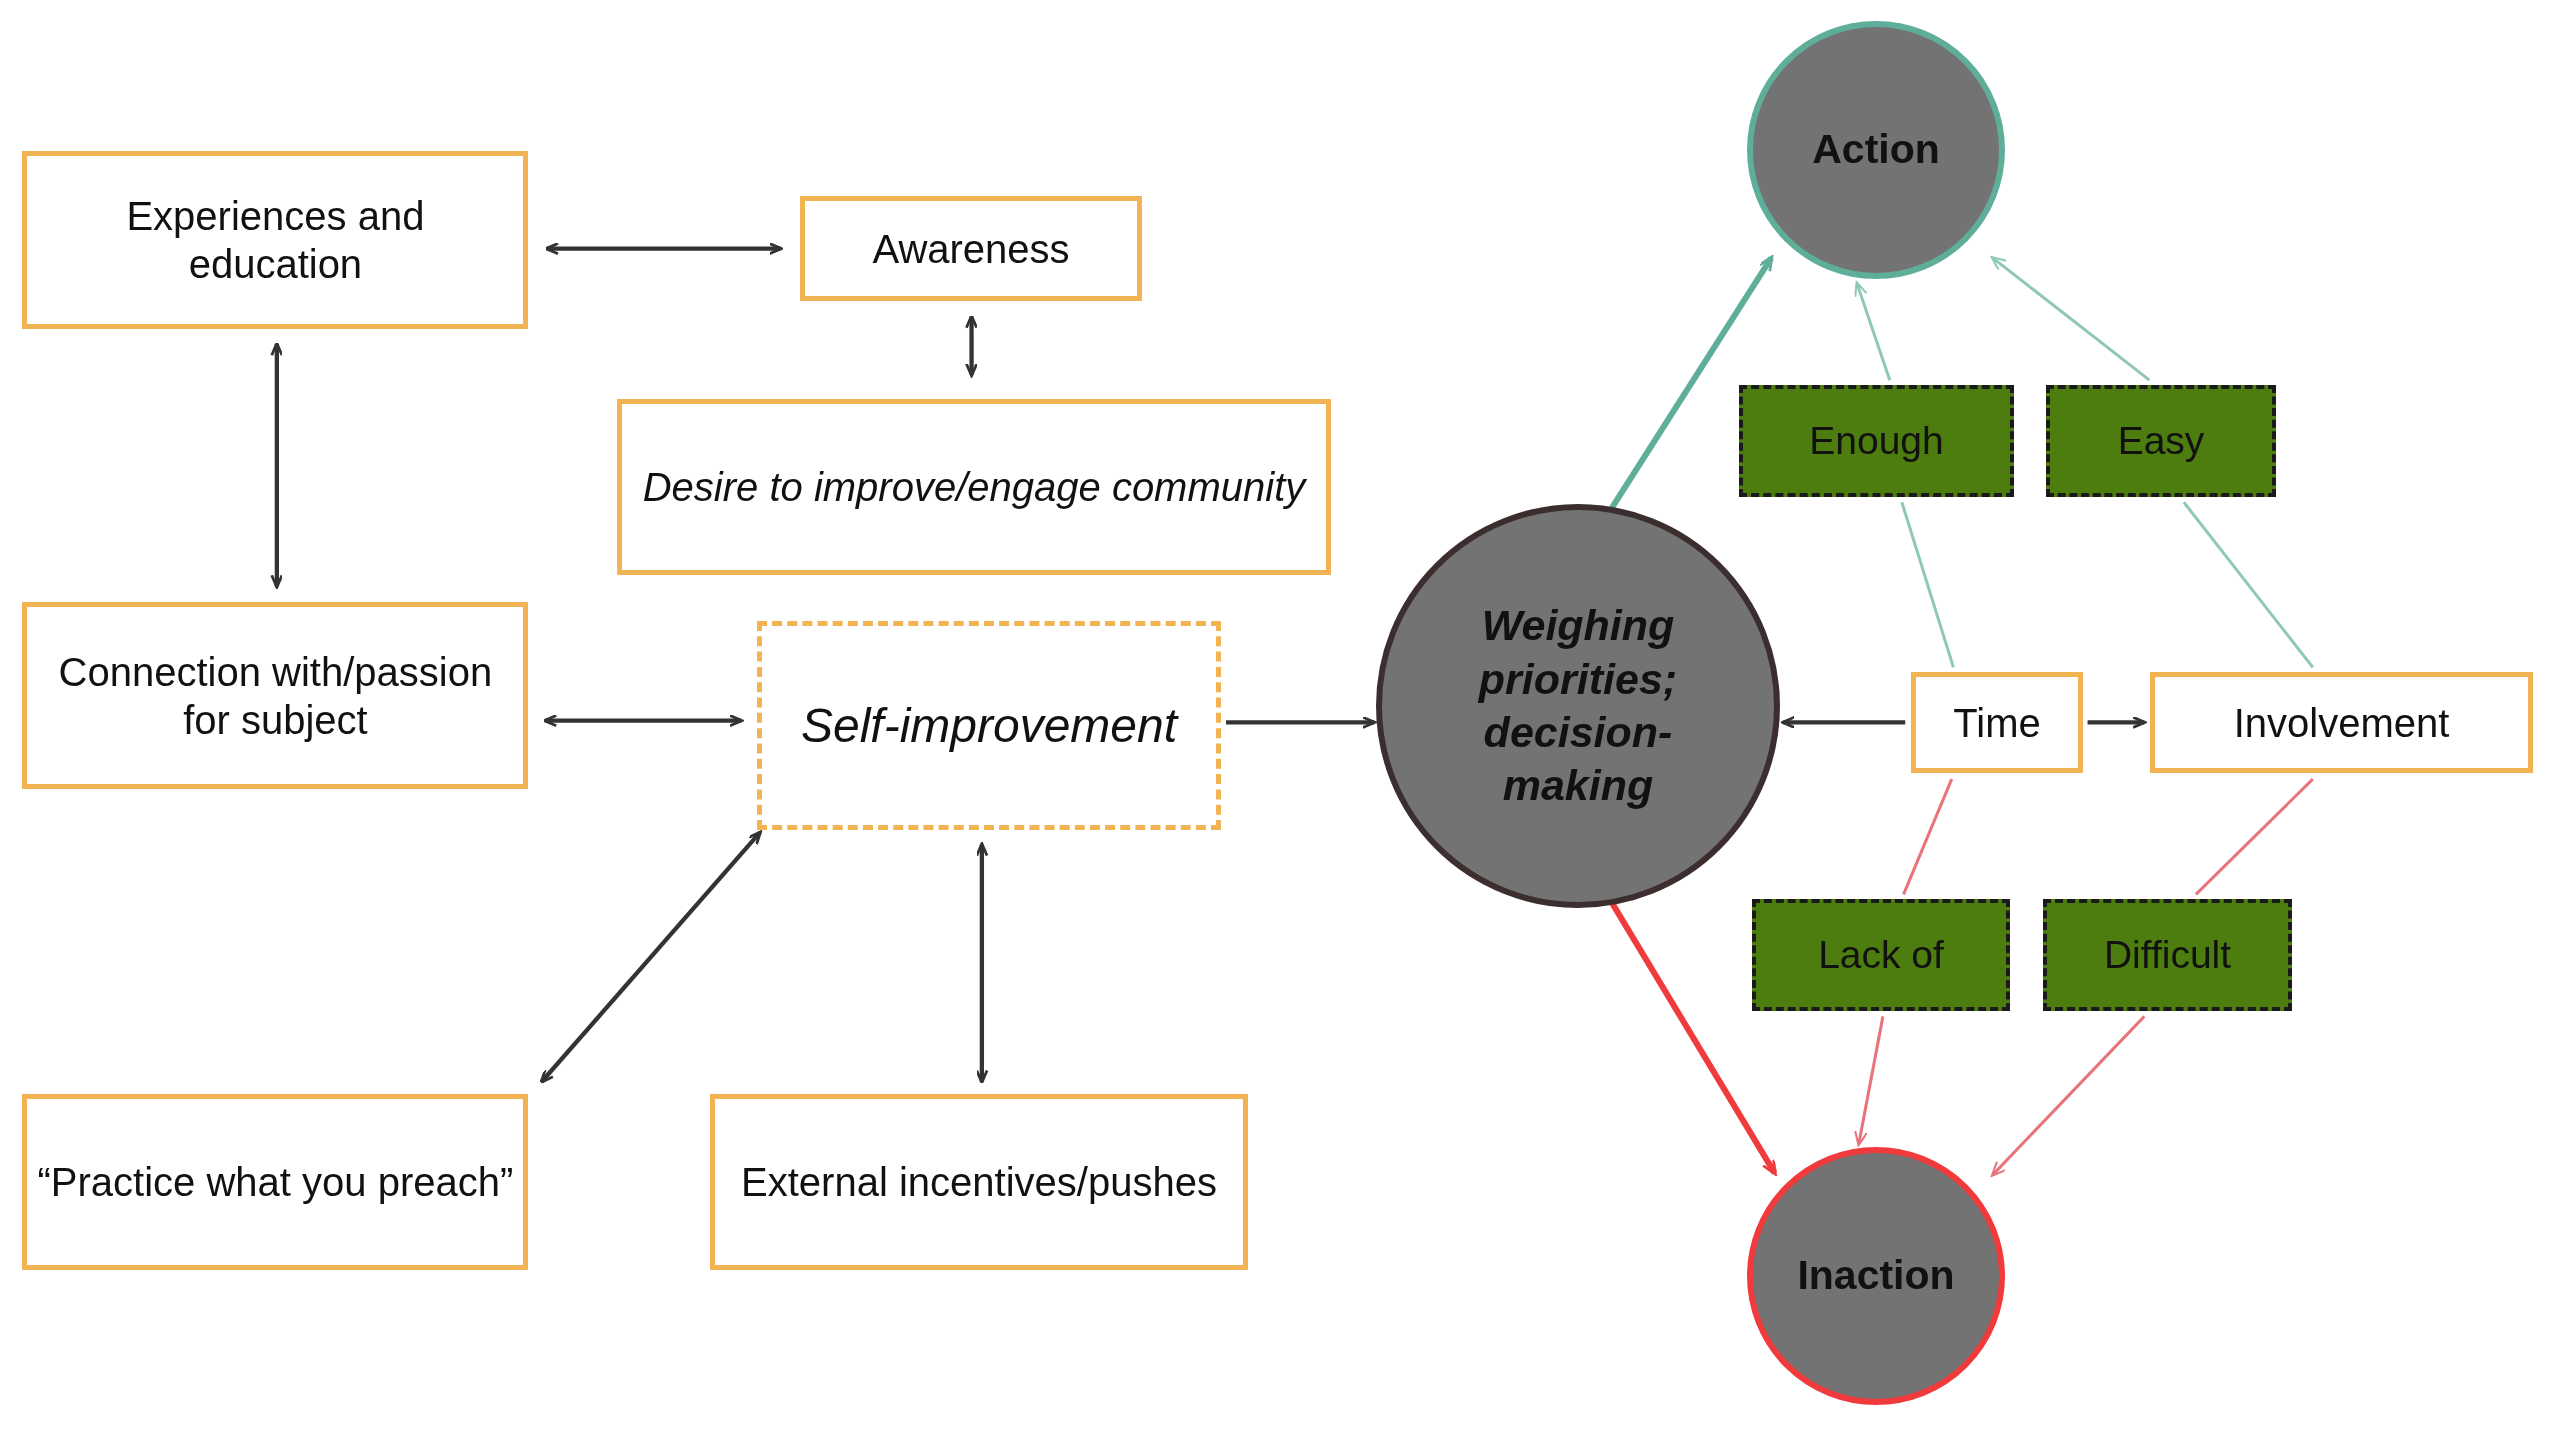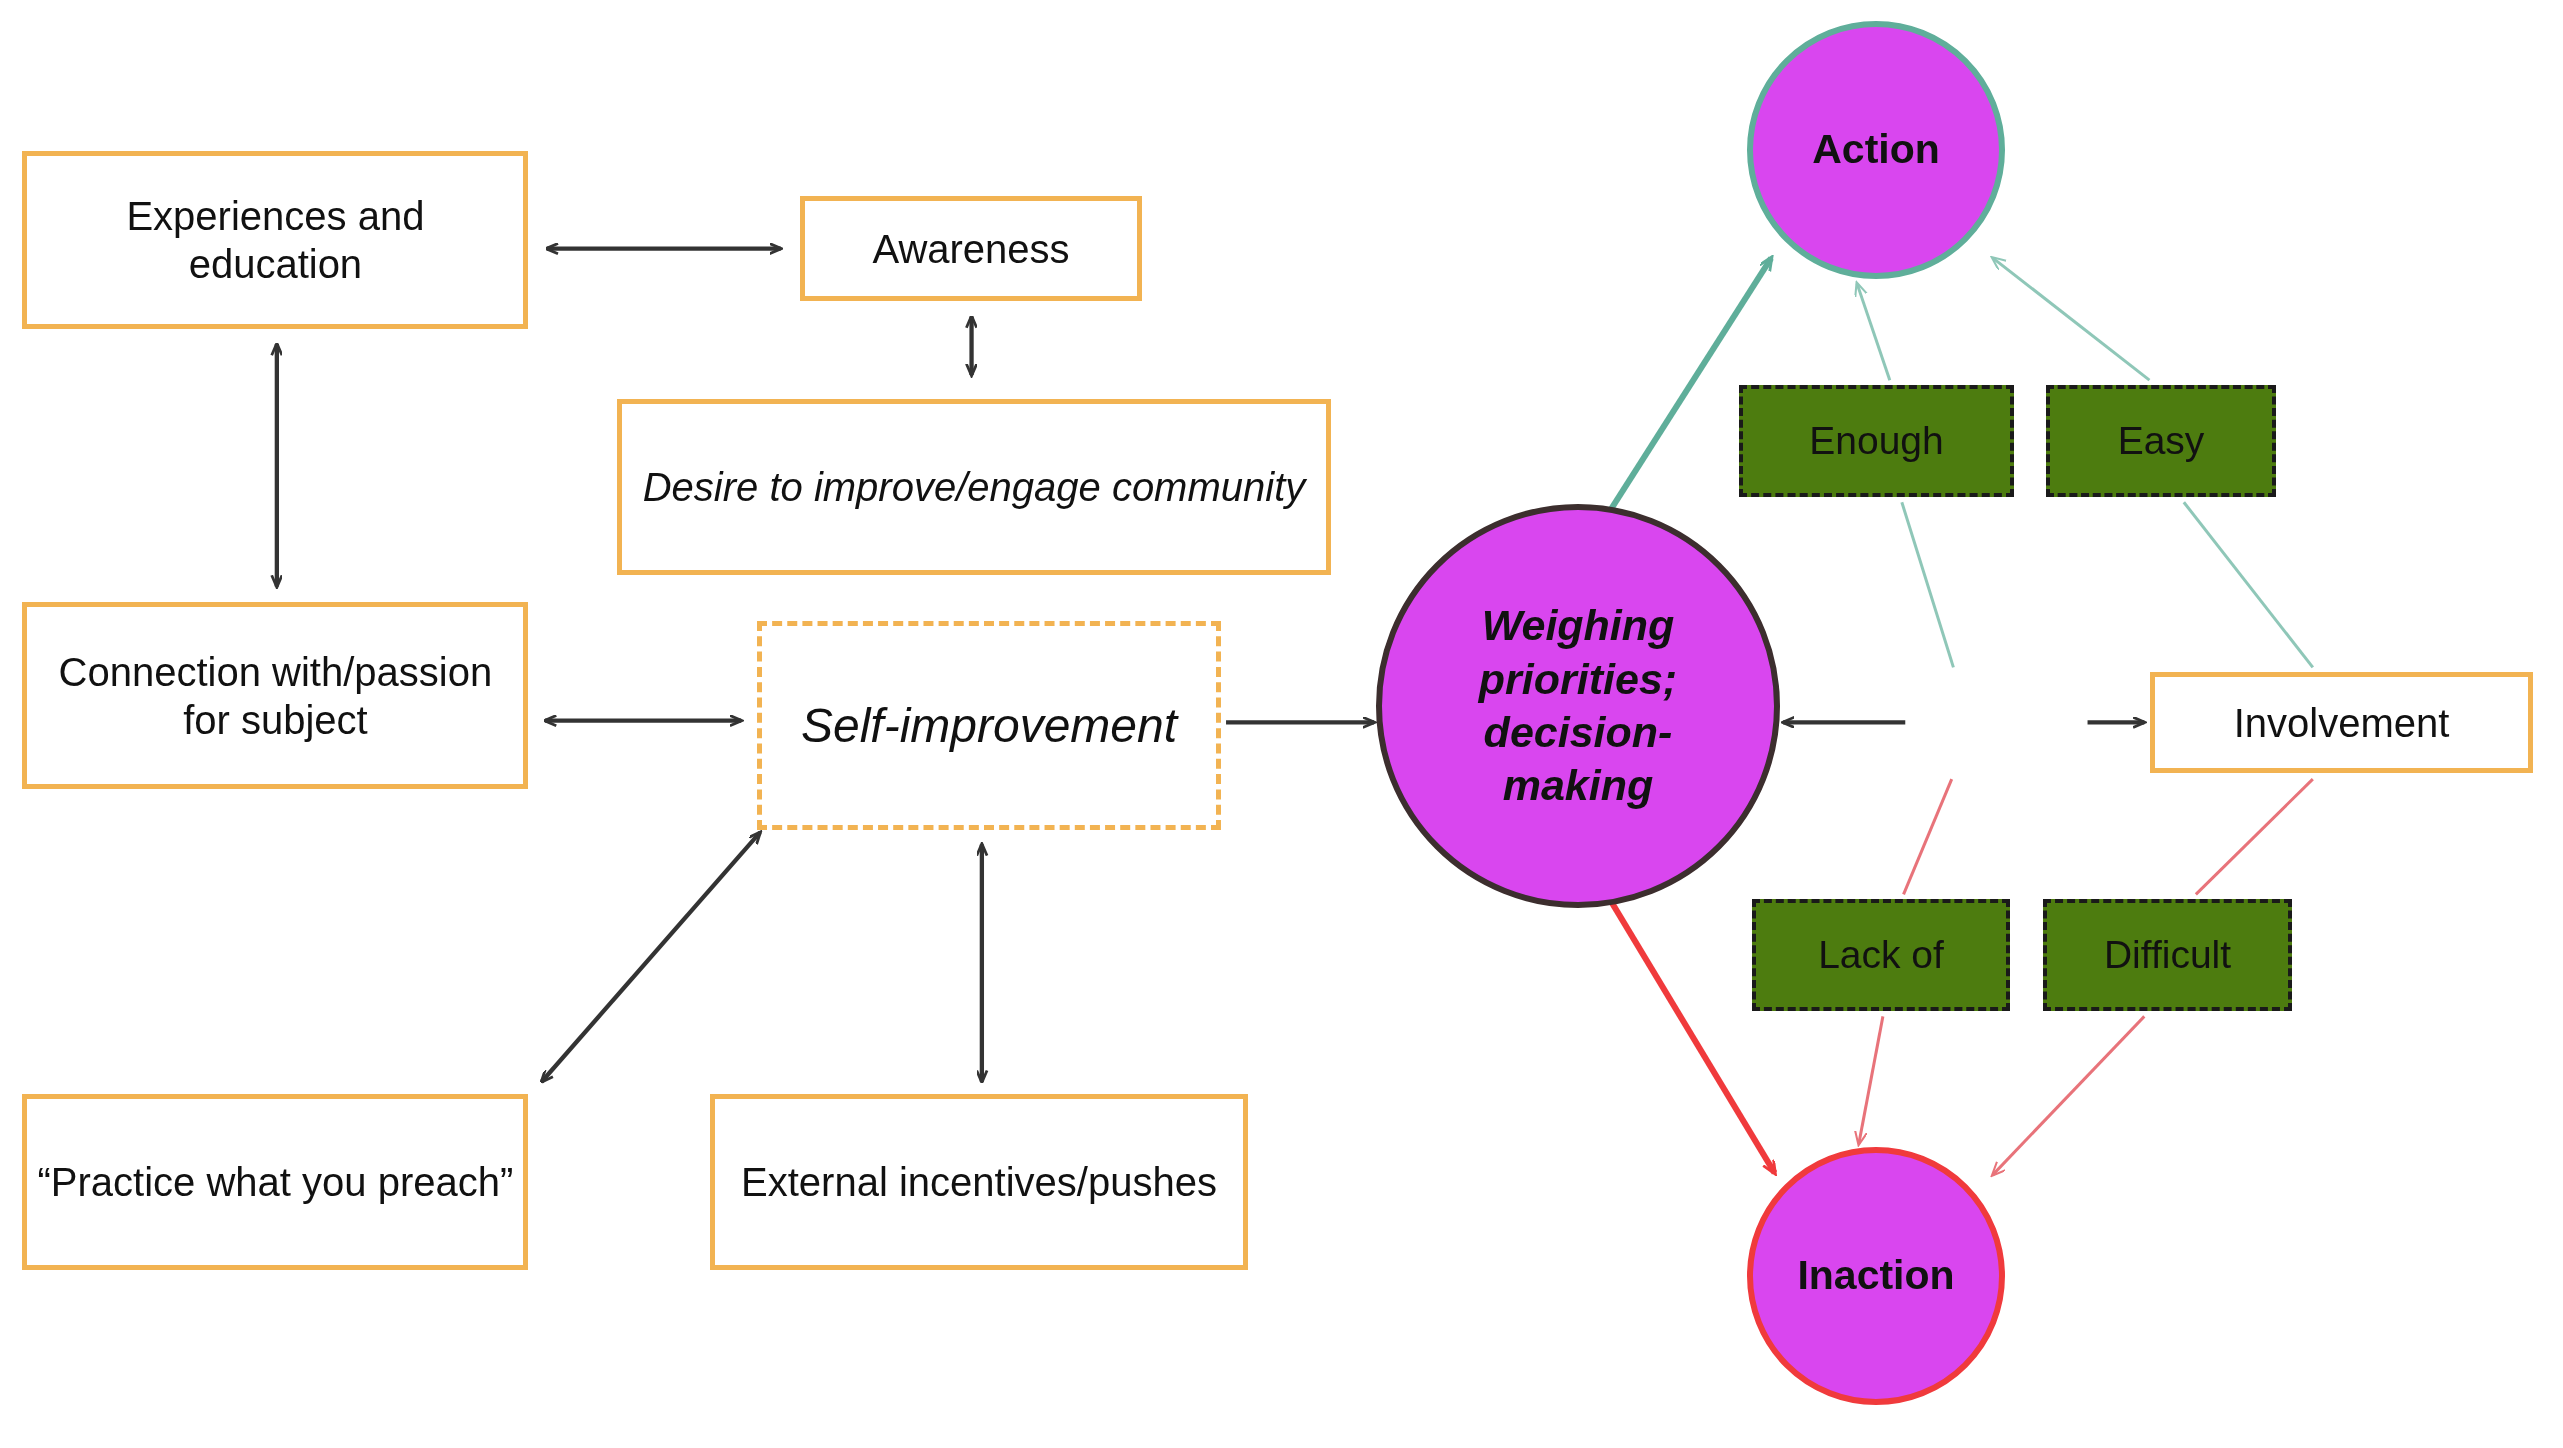--- a/index.html
+++ b/index.html
@@ -46,21 +46,21 @@
   
   .box-dashed-black{
     border:4.3px dashed #1a1a1a;
     background:#4d7c0f;
     font-size:39px;
     padding:3.4px 6.9px;
   }
   
   .circle{
     border-radius:50%;
-    background:#d946ef;
+    background:#737373;
     font-weight:bold;
     font-size:41px;
   }
   .circle-action{ border:6px solid #5FAE9A; }
   .circle-inaction{ border:6px solid #F03A3C; }
   .circle-center{
     border:6.9px solid #3C2E2E;
     font-style:italic;
     font-weight:bold;
     font-size:43px;
@@ -182,19 +182,22 @@
   </div>
 
   <div class="node box-dashed-black" style="left:1752px;top:899px;width:258px;height:112px;">
     <span>Lack of</span>
   </div>
 
   <div class="node box-dashed-black" style="left:2043px;top:899px;width:249px;height:112px;">
     <span>Difficult</span>
   </div>
 
+  <div class="node box-solid" style="left:1911px;top:672px;width:172px;height:101px;">
+    <span>Time</span>
+  </div>
 
   <div class="node box-solid" style="left:2150px;top:672px;width:383px;height:101px;">
     <span>Involvement</span>
   </div>
 
 </div>
 
 
 </body></html>

